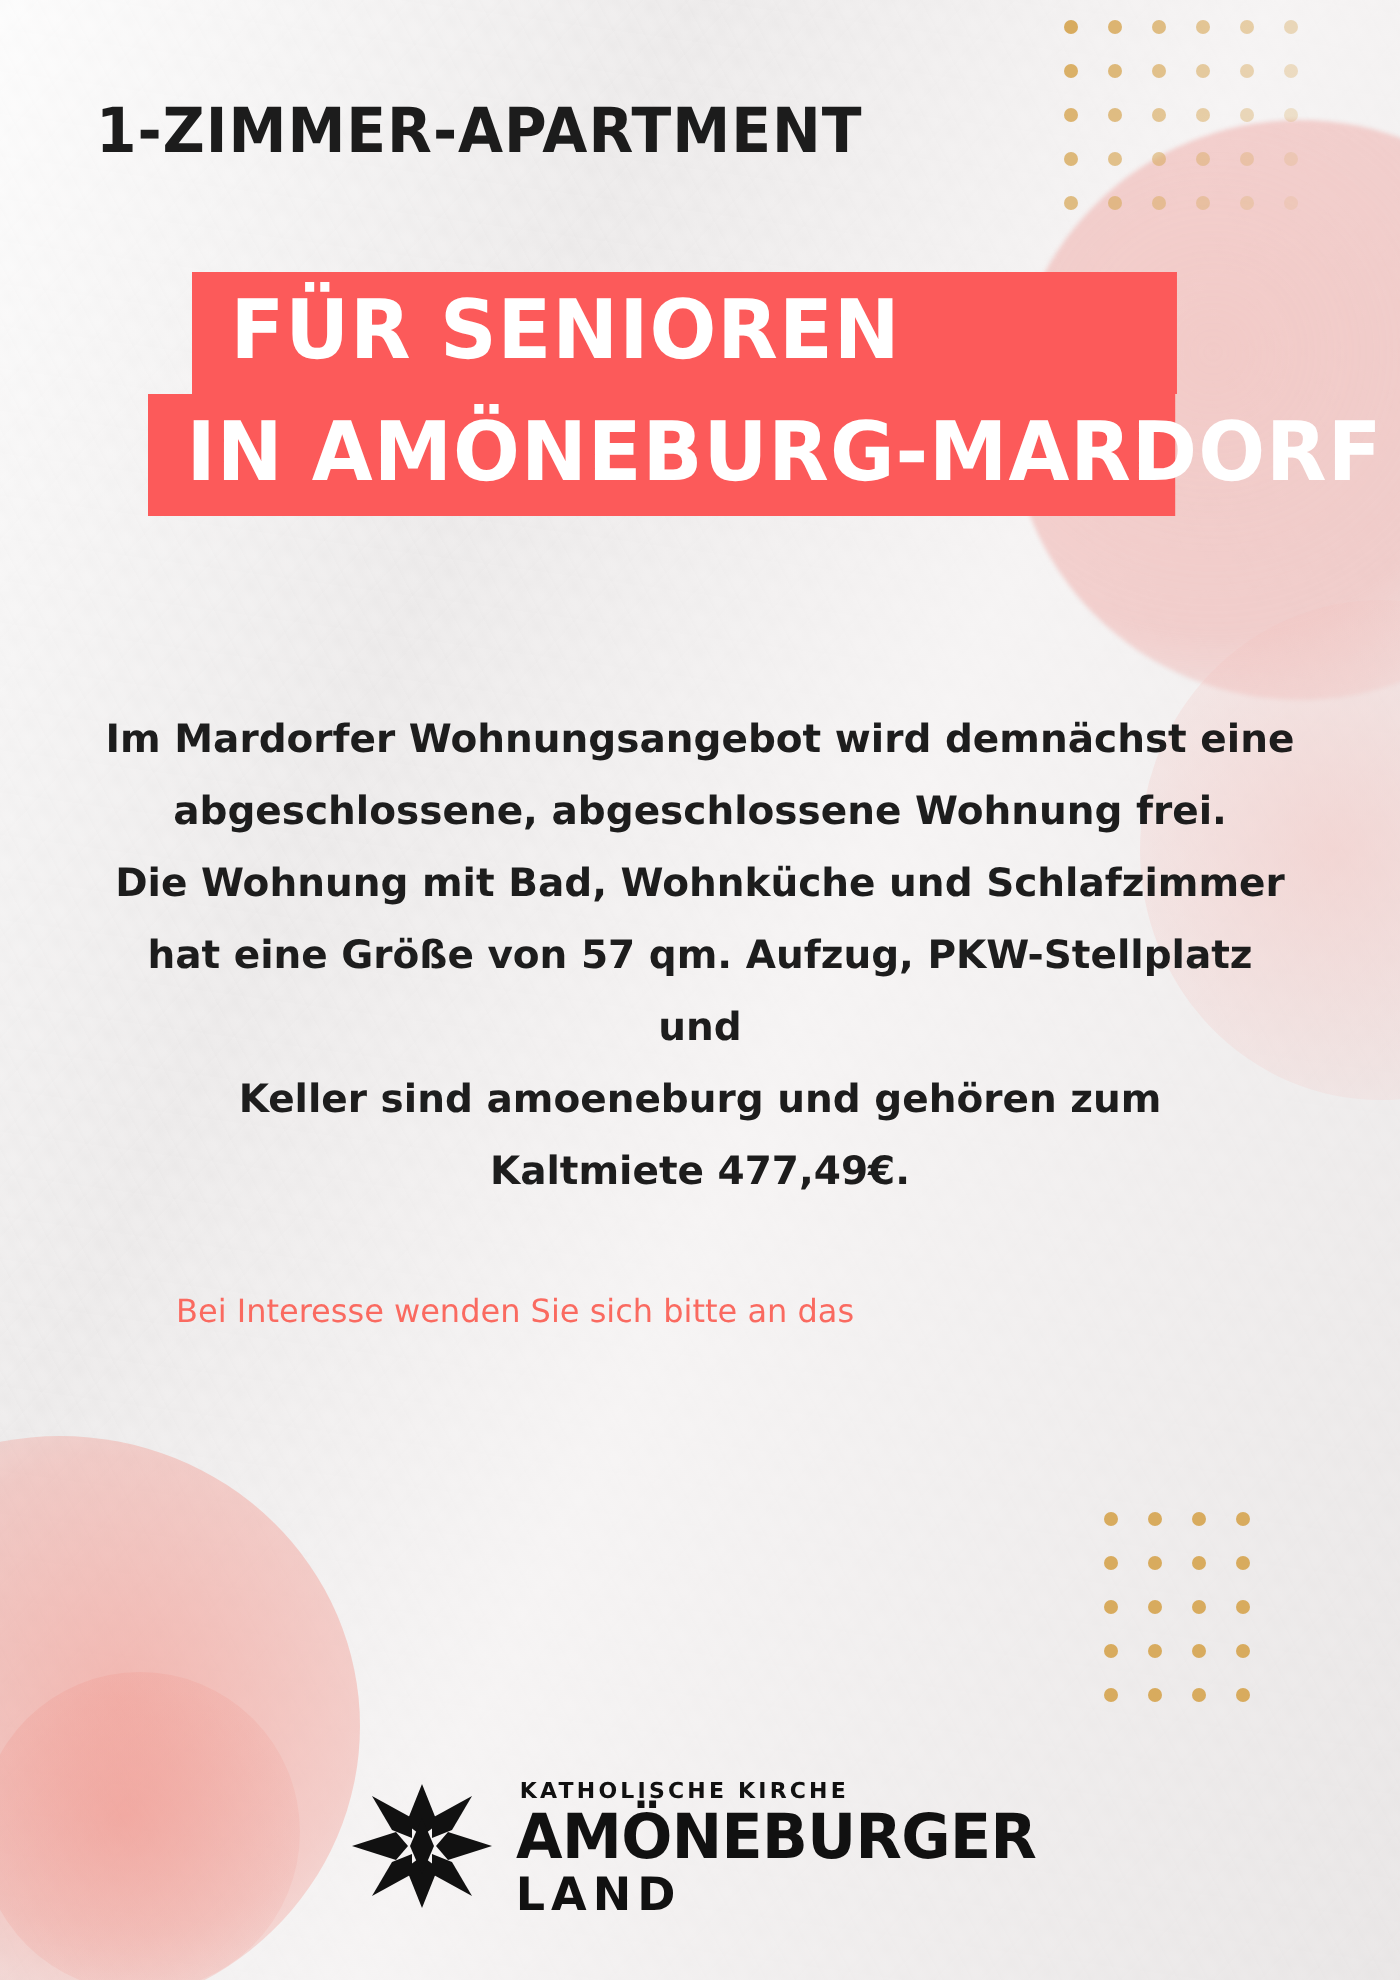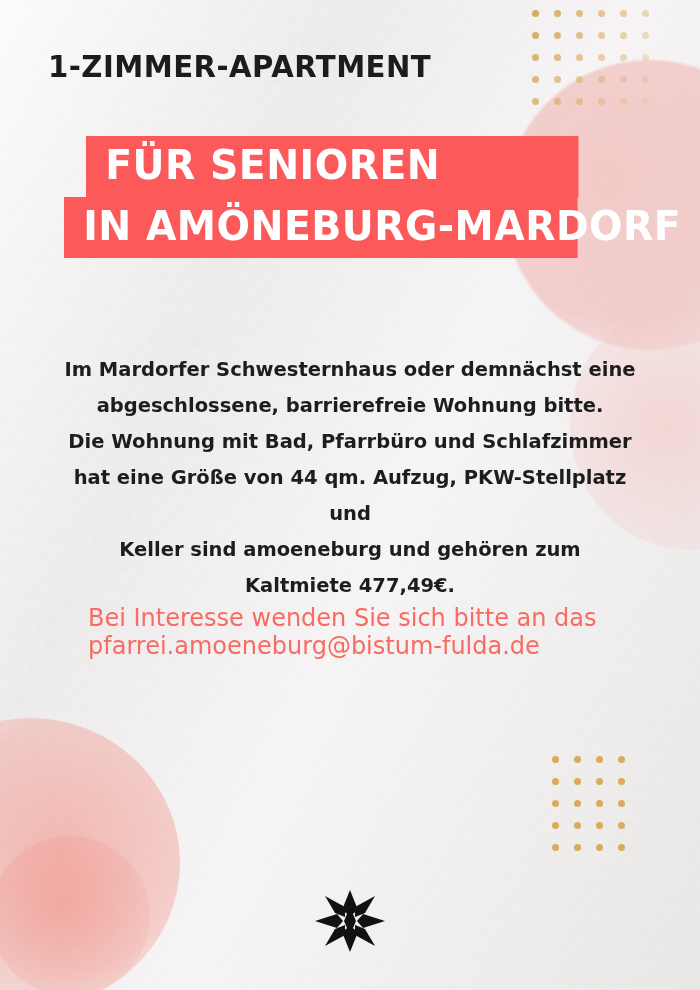--- a/index.html
+++ b/index.html
@@ -87,21 +87,21 @@
     font-weight: bold;
     font-size: 31px;
     letter-spacing: 0.5px;
     color: #1c1c1c;
     transform: scaleX(0.94);
     transform-origin: left center;
   }
 
   .banner-wrap {
     position: absolute;
-    left: 2px;
+    left: 12px;
     top: 136px;
     width: 597px;
   }
   .banner {
     background: #fc5a5a;
     color: #ffffff;
     font-weight: bold;
     font-size: 41px;
     letter-spacing: 0.5px;
     display: inline-block;
@@ -124,25 +124,25 @@
     color: #1d1d1d;
     font-weight: bold;
     font-size: 19.5px;
     line-height: 36px;
   }
   .body-copy p { margin: 0; }
 
   .contact {
     position: absolute;
     left: 88px;
-    top: 604px;
+    top: 642px;
     width: 540px;
     text-align: left;
     color: #fa6a60;
-    font-size: 24px;
+    font-size: 16px;
     line-height: 28px;
   }
   .contact p { margin: 0; }
 
   
   .logo {
     position: absolute;
     left: 0;
     top: 890px;
     width: 700px;
@@ -244,44 +244,48 @@
     </div>
 
   <div class="kicker">1-ZIMMER-APARTMENT</div>
 
   <div class="banner-wrap">
     <span class="banner banner-row banner-row-1">FÜR SENIOREN</span>
     <span class="banner banner-row banner-row-2">IN AMÖNEBURG-MARDORF</span>
   </div>
 
   <div class="body-copy">
-    <p>Im Mardorfer Schwesternhaus oder demnächst eine</p>
-    <p>abgeschlossene, barrierefreie Wohnung bitte.</p>
-    <p>Die Wohnung mit Bad, Pfarrbüro und Schlafzimmer</p>
-    <p>hat eine Größe von 44 qm. Aufzug, PKW-Stellplatz und</p>
+    <p>Im Mardorfer Wohnungsangebot wird demnächst eine</p>
+    <p>abgeschlossene, abgeschlossene Wohnung frei.</p>
+    <p>Die Wohnung mit Bad, Wohnküche und Schlafzimmer</p>
+    <p>hat eine Größe von 57 qm. Aufzug, PKW-Stellplatz und</p>
     <p>Keller sind amoeneburg und gehören zum</p>
     <p>Kaltmiete 477,49€.</p>
   </div>
 
   <div class="contact">
     <p>Bei Interesse wenden Sie sich bitte an das</p>
-    <p>pfarrei.amoeneburg@bistum-fulda.de</p>
   </div>
 
   <div class="logo">
     <div class="logo-mark">
       <svg width="74" height="62" viewBox="0 0 74 62" aria-hidden="true">
         <g fill="#111111">
           <polygon points="37,0 45,20 37,26 29,20"></polygon>
           <polygon points="37,62 45,42 37,36 29,42"></polygon>
           <polygon points="2,31 24,24 30,31 24,38"></polygon>
           <polygon points="72,31 50,24 44,31 50,38"></polygon>
           <polygon points="12,6 32,17 32,27 22,23"></polygon>
           <polygon points="62,6 42,17 42,27 52,23"></polygon>
           <polygon points="12,56 32,45 32,35 22,39"></polygon>
           <polygon points="62,56 42,45 42,35 52,39"></polygon>
           <polygon points="37,17 43,31 37,45 31,31"></polygon>
         </g>
       </svg>
     </div>
+    <div class="logo-text">
+      <span class="logo-sup">KATHOLISCHE KIRCHE</span>
+      <span class="logo-main">AMÖNEBURGER</span>
+      <span class="logo-sub">LAND</span>
+    </div>
   </div>
 
 </div>
 
 </body></html>

